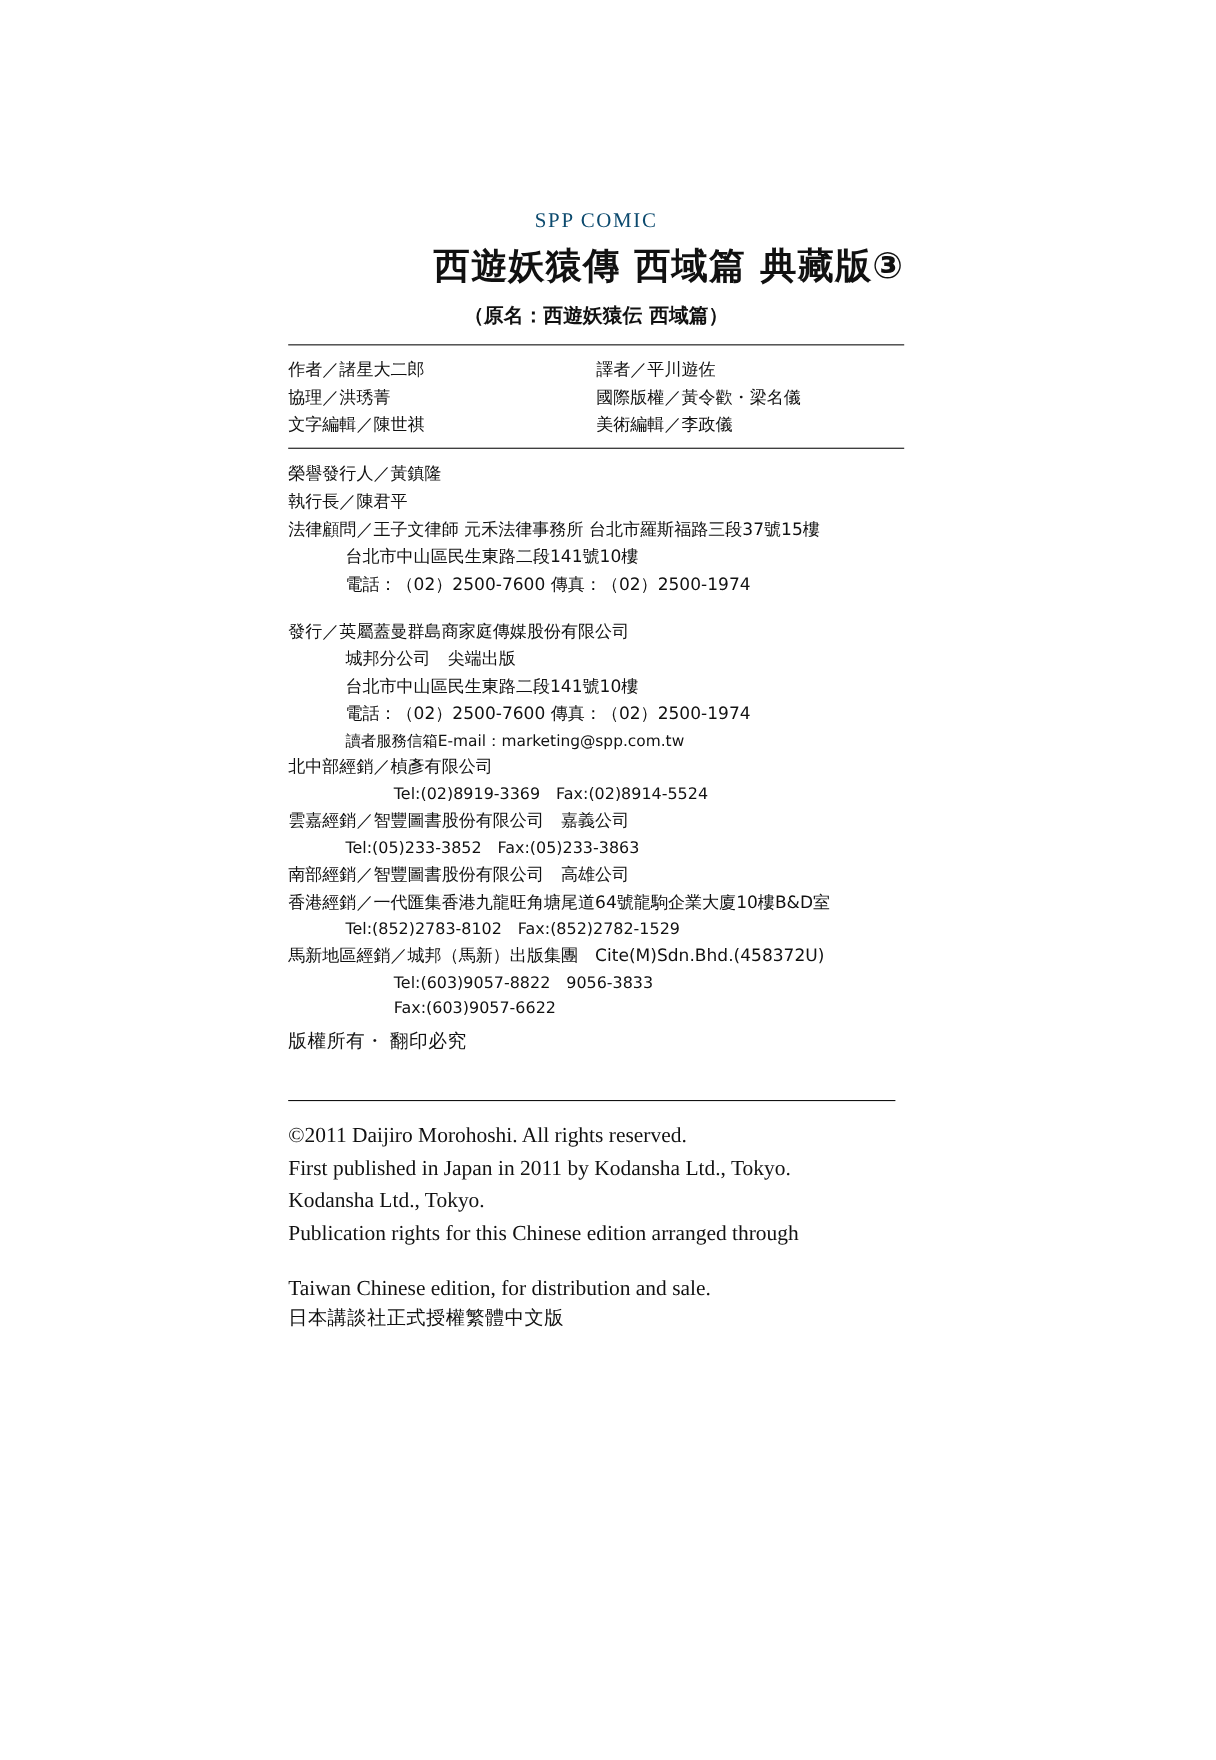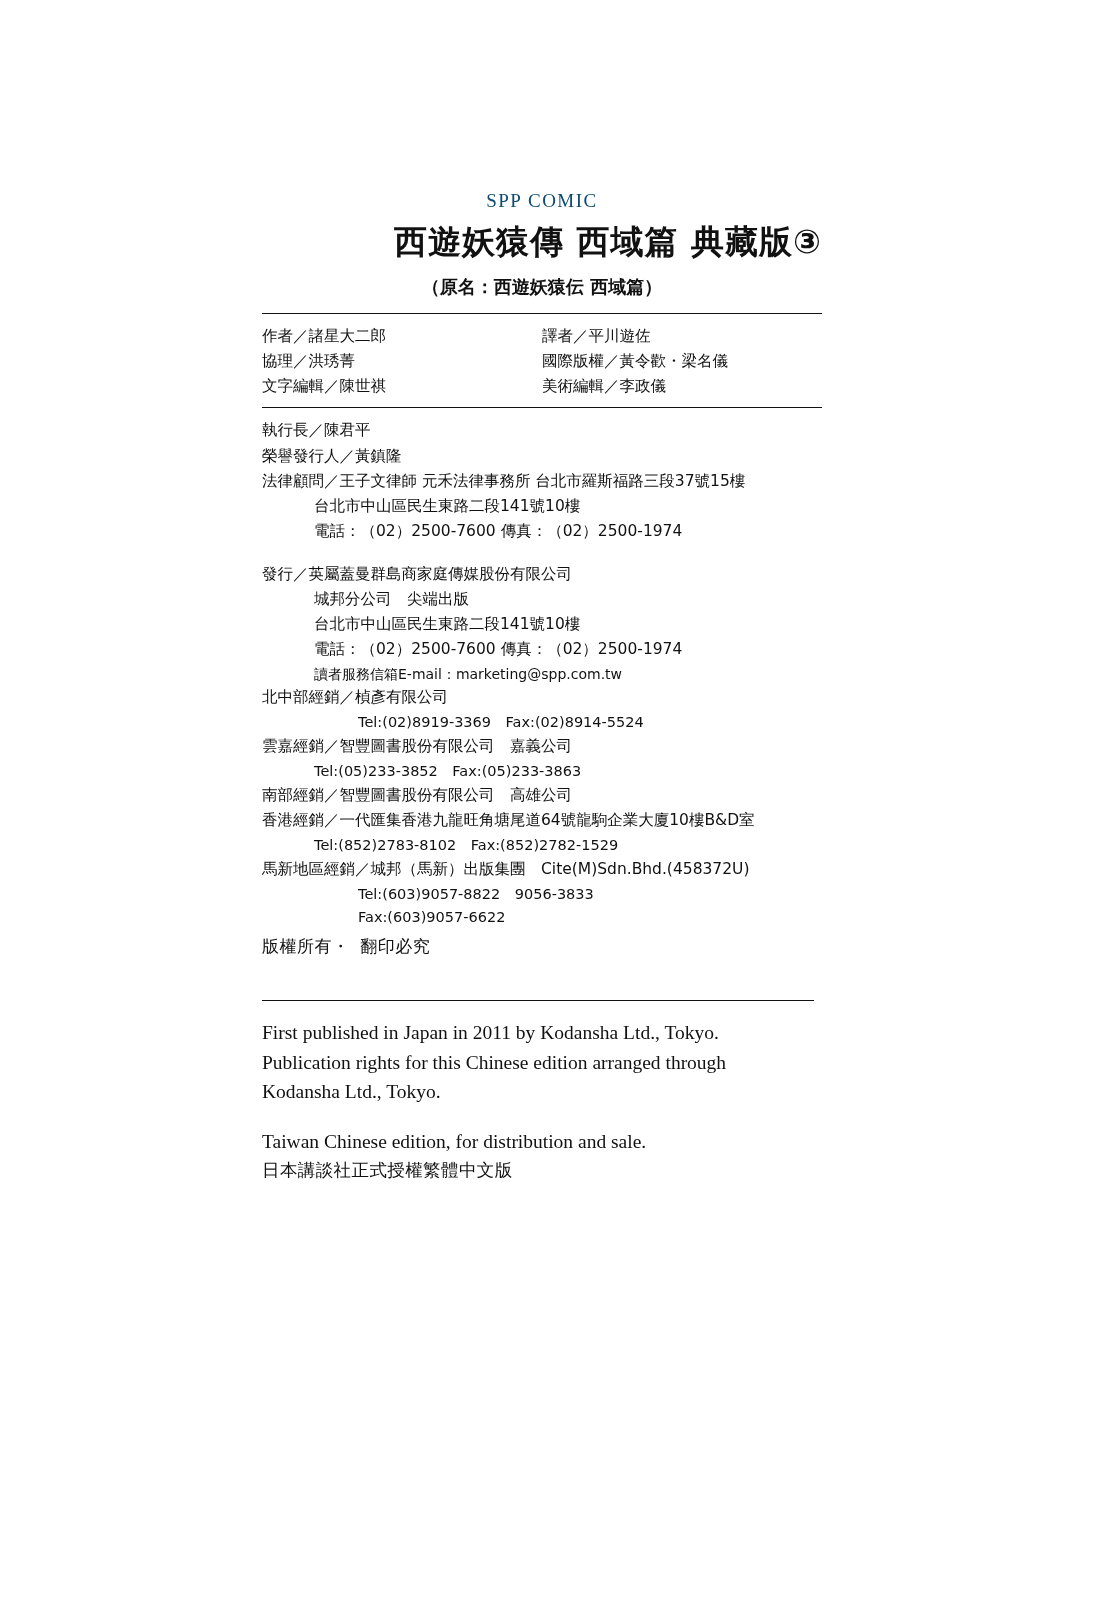--- a/index.html
+++ b/index.html
@@ -83,21 +83,21 @@
   .block .ind-tel { padding-left: 96px; }
   .gap { height: 17px; }
   .small {
     font-size: 14px;
   }
   .tel-line {
     font-family: "DejaVu Sans", sans-serif;
     font-size: 14.5px;
   }
   .rights {
-    font-family: Liberation Mono, monospace;
+    font-family: Liberation Serif, serif;
     font-size: 17px;
     letter-spacing: 0.5px;
     padding-top: 0;
   }
   .rights-wrap {
     position: absolute;
     left: 262px;
     top: 935px;
     width: 560px;
   }
@@ -151,22 +151,22 @@
       <div class="col-right">
         <div>譯者／平川遊佐</div>
         <div>國際版權／黃令歡・梁名儀</div>
         <div>美術編輯／李政儀</div>
       </div>
     </div>
 
     <div class="rule thin"></div>
 
     <div class="block">
+      <div>榮譽發行人／黃鎮隆</div>
       <div>執行長／陳君平</div>
-      <div>榮譽發行人／黃鎮隆</div>
       <div class="nowrap">法律顧問／王子文律師 元禾法律事務所 台北市羅斯福路三段37號15樓</div>
       <div class="ind1">台北市中山區民生東路二段141號10樓</div>
       <div class="ind1">電話：（02）2500-7600 傳真：（02）2500-1974</div>
 
       <div class="gap"></div>
 
       <div>發行／英屬蓋曼群島商家庭傳媒股份有限公司</div>
       <div class="ind2">城邦分公司　尖端出版</div>
       <div class="ind2">台北市中山區民生東路二段141號10樓</div>
       <div class="ind2">電話：（02）2500-7600 傳真：（02）2500-1974</div>
@@ -190,21 +190,22 @@
 
   </div>
 
   <div class="rights-wrap">
     <div class="rights">版權所有・ 翻印必究</div>
   </div>
 
   <div class="bottom-rule"></div>
 
   <div class="eng">
+    <p>©2011 Daijiro Morohoshi. All rights reserved.</p>
     <p>First published in Japan in 2011 by Kodansha Ltd., Tokyo.</p>
+    <p>Kodansha Ltd., Tokyo.</p>
     <p>Publication rights for this Chinese edition arranged through</p>
-    <p>Kodansha Ltd., Tokyo.</p>
     <div class="spacer"></div>
     <p>Taiwan Chinese edition, for distribution and sale.</p>
     <p class="jp">日本講談社正式授權繁體中文版</p>
   </div>
 
 </div>
 
 </body></html>

